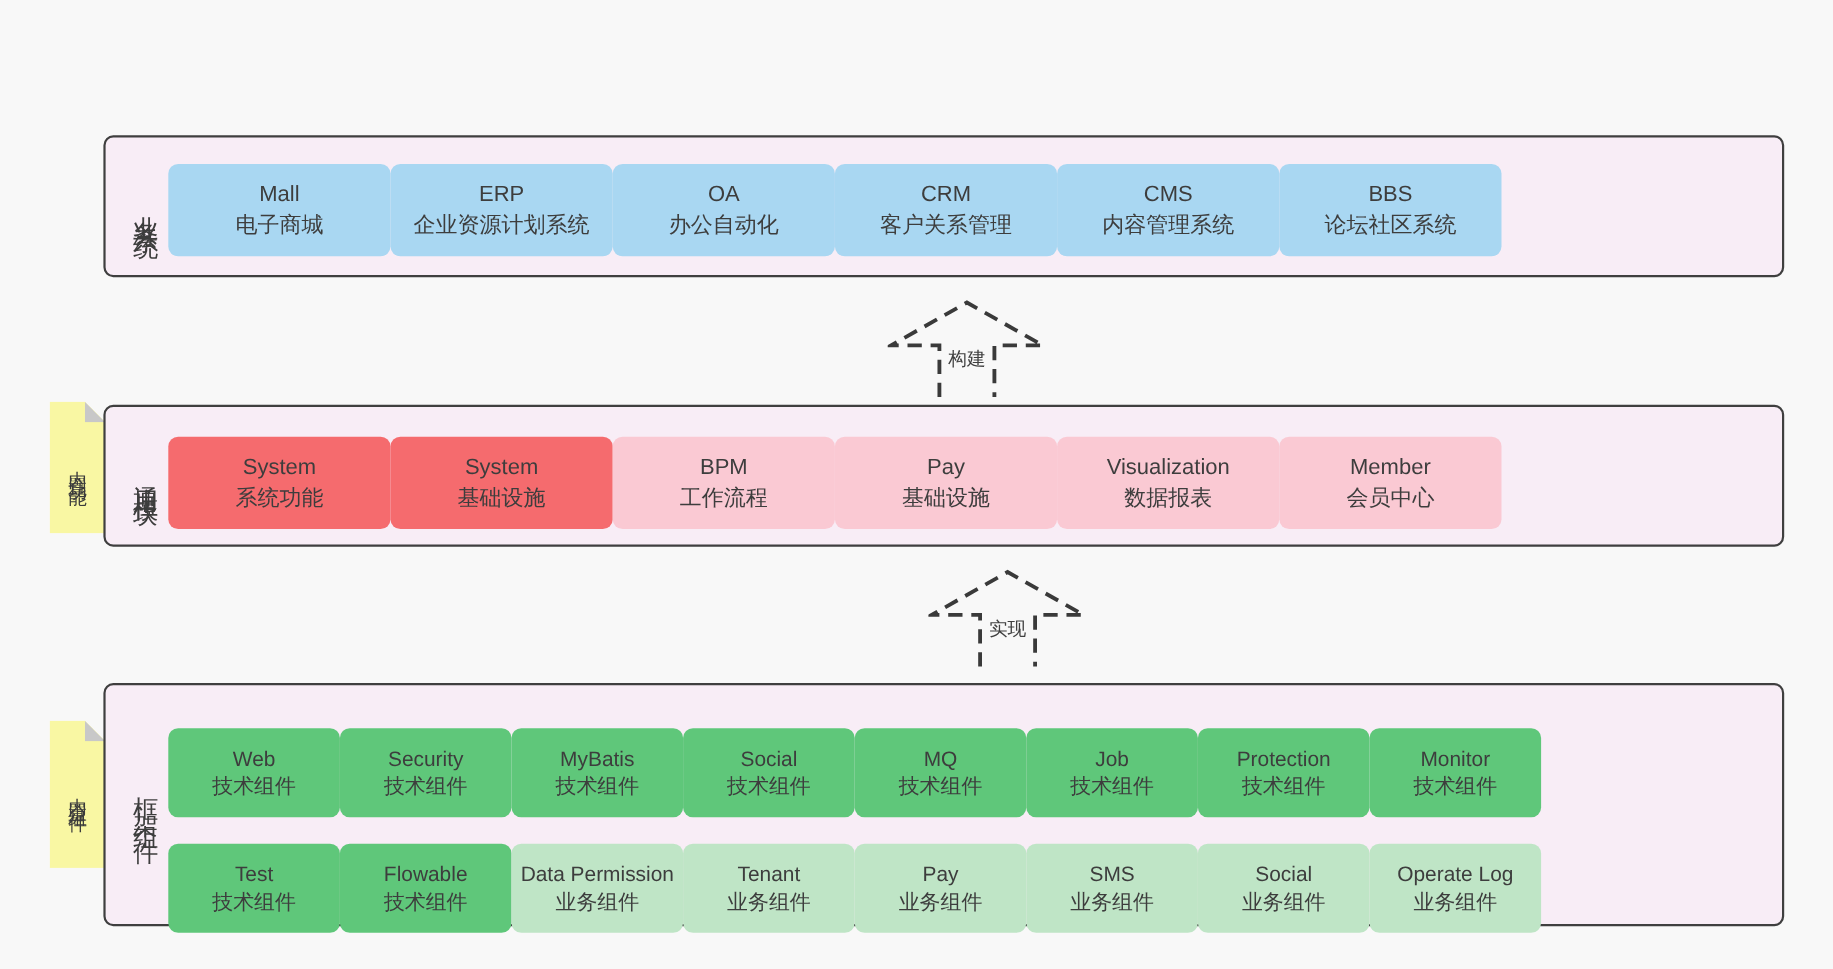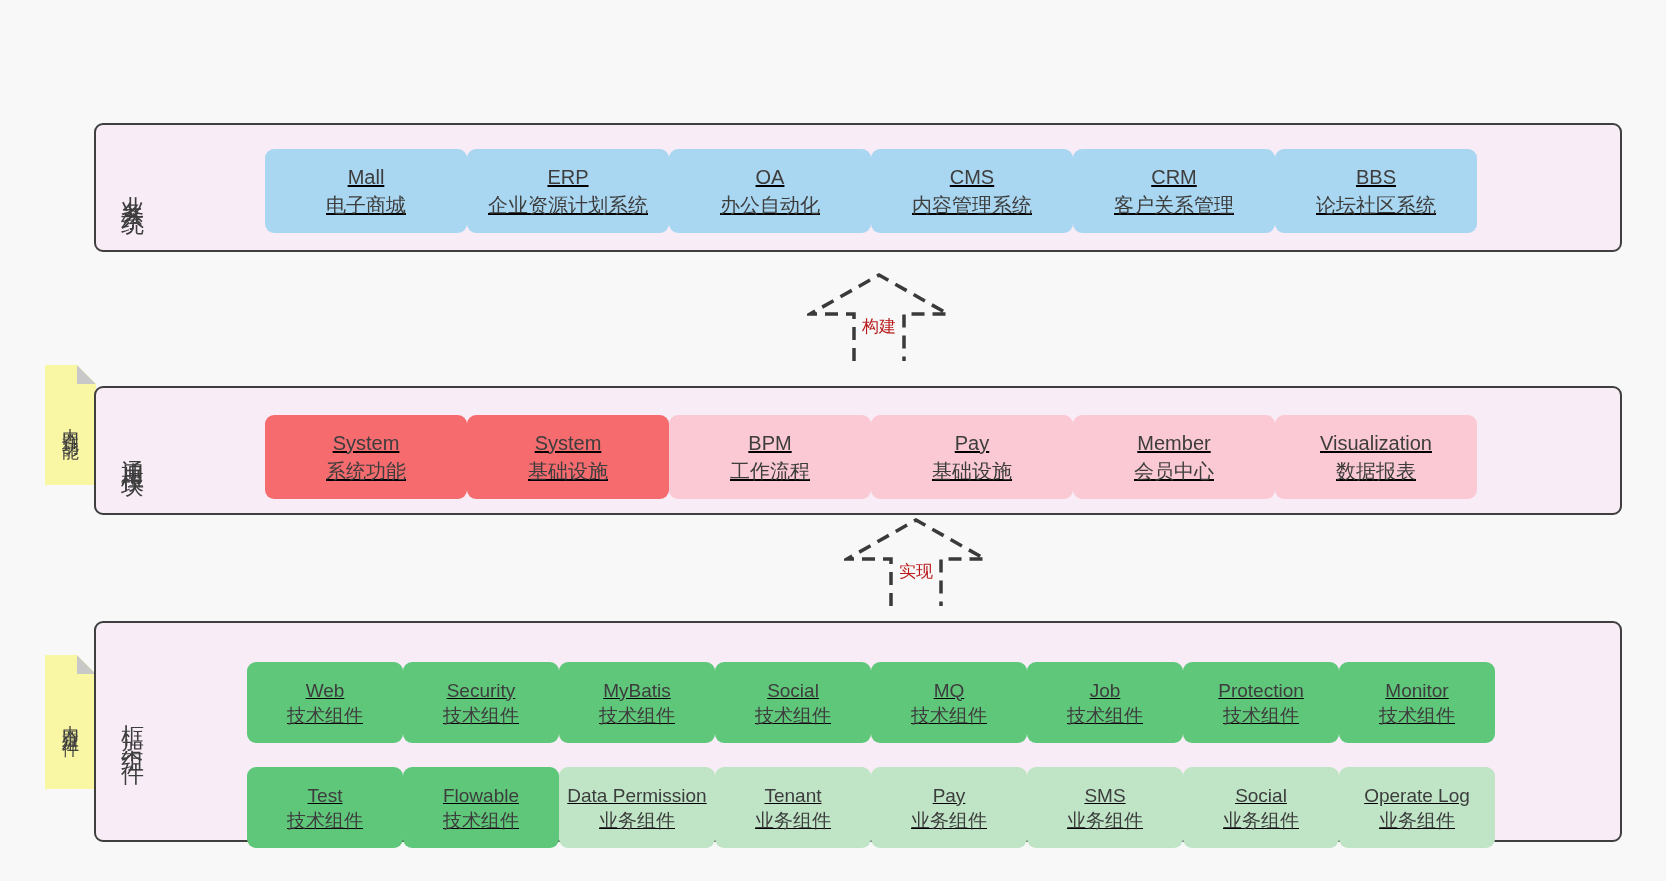--- a/index.html
+++ b/index.html
@@ -16,34 +16,34 @@
   
   .panel{
     position:absolute;
     left:94px;width:1528px;
     background:#f8edf6;
     border:2px solid #3f3f3f;
     border-radius:9px;
     box-sizing:border-box;
   }
   .p1{top:123px;height:129px;}
-  .p2{top:368px;height:129px;margin-top:18px;}
+  .p2{top:368px;height:129px;}
   .p3{top:621px;height:221px;}
   .vlabel{
     position:absolute;left:22px;top:50%;
     transform:translateY(-50%);
     writing-mode:vertical-lr;text-orientation:upright;
     font-size:23px;letter-spacing:5px;
     color:#3d3d3d;white-space:nowrap;
   }
   .p3 .vlabel{letter-spacing:13px;}
   
   .hrow{
     position:absolute;left:57px;width:1436px;
-    display:flex;justify-content:center;text-decoration:underline;
+    display:flex;justify-content:flex-start;
   }
   .p1 .hrow{top:24px;}
   .p2 .hrow{top:27px;}
   .p3 .rowa{top:15px;}
   .p3 .rowb{top:120px;}
   .box{
     border-radius:9px;
     display:flex;flex-direction:column;
     align-items:center;justify-content:center;
     text-align:center;
@@ -80,21 +80,21 @@
     font-size:17px;letter-spacing:5px;color:#3b3b3b;
   }
   
   .arrow{position:absolute;width:144px;height:92px;}
   .a1{left:807px;top:271px;}
   .a2{left:844px;top:516px;}
   .arrow svg{position:absolute;inset:0;}
   .alabel{
     position:absolute;left:50%;top:44px;
     transform:translateX(-50%);
-    font-size:17px;color:#b91c1c;
+    font-size:17px;color:#404040;
     background:#f8f8f8;padding:0 3px;
     white-space:nowrap;
   }
 </style>
 </head>
 <body>
 
 <div class="canvas">
 
   <div class="panel p1">
@@ -106,26 +106,26 @@
       </div>
       <div class="box blue">
         <span class="name">ERP</span>
         <span class="desc">企业资源计划系统</span>
       </div>
       <div class="box blue">
         <span class="name">OA</span>
         <span class="desc">办公自动化</span>
       </div>
       <div class="box blue">
+        <span class="name">CRM</span>
+        <span class="desc">客户关系管理</span>
+      </div>
+      <div class="box blue">
         <span class="name">CMS</span>
         <span class="desc">内容管理系统</span>
-      </div>
-      <div class="box blue">
-        <span class="name">CRM</span>
-        <span class="desc">客户关系管理</span>
       </div>
       <div class="box blue">
         <span class="name">BBS</span>
         <span class="desc">论坛社区系统</span>
       </div>
     </div>
   </div>
 
   <div class="arrow a1">
     <svg width="144" height="92" viewBox="0 0 144 92">
@@ -152,26 +152,26 @@
       </div>
       <div class="box pink">
         <span class="name">BPM</span>
         <span class="desc">工作流程</span>
       </div>
       <div class="box pink">
         <span class="name">Pay</span>
         <span class="desc">基础设施</span>
       </div>
       <div class="box pink">
+        <span class="name">Visualization</span>
+        <span class="desc">数据报表</span>
+      </div>
+      <div class="box pink">
         <span class="name">Member</span>
         <span class="desc">会员中心</span>
-      </div>
-      <div class="box pink">
-        <span class="name">Visualization</span>
-        <span class="desc">数据报表</span>
       </div>
     </div>
   </div>
 
   <div class="arrow a2">
     <svg width="144" height="92" viewBox="0 0 144 92">
       <polyline points="47,90 47,43 3,43 72,4 141,43 97,43 97,90" fill="none" stroke="#3a3a3a" stroke-width="3.5" stroke-dasharray="13 8" stroke-linejoin="miter"></polyline>
     </svg>
     <div class="alabel">实现</div>
   </div>

